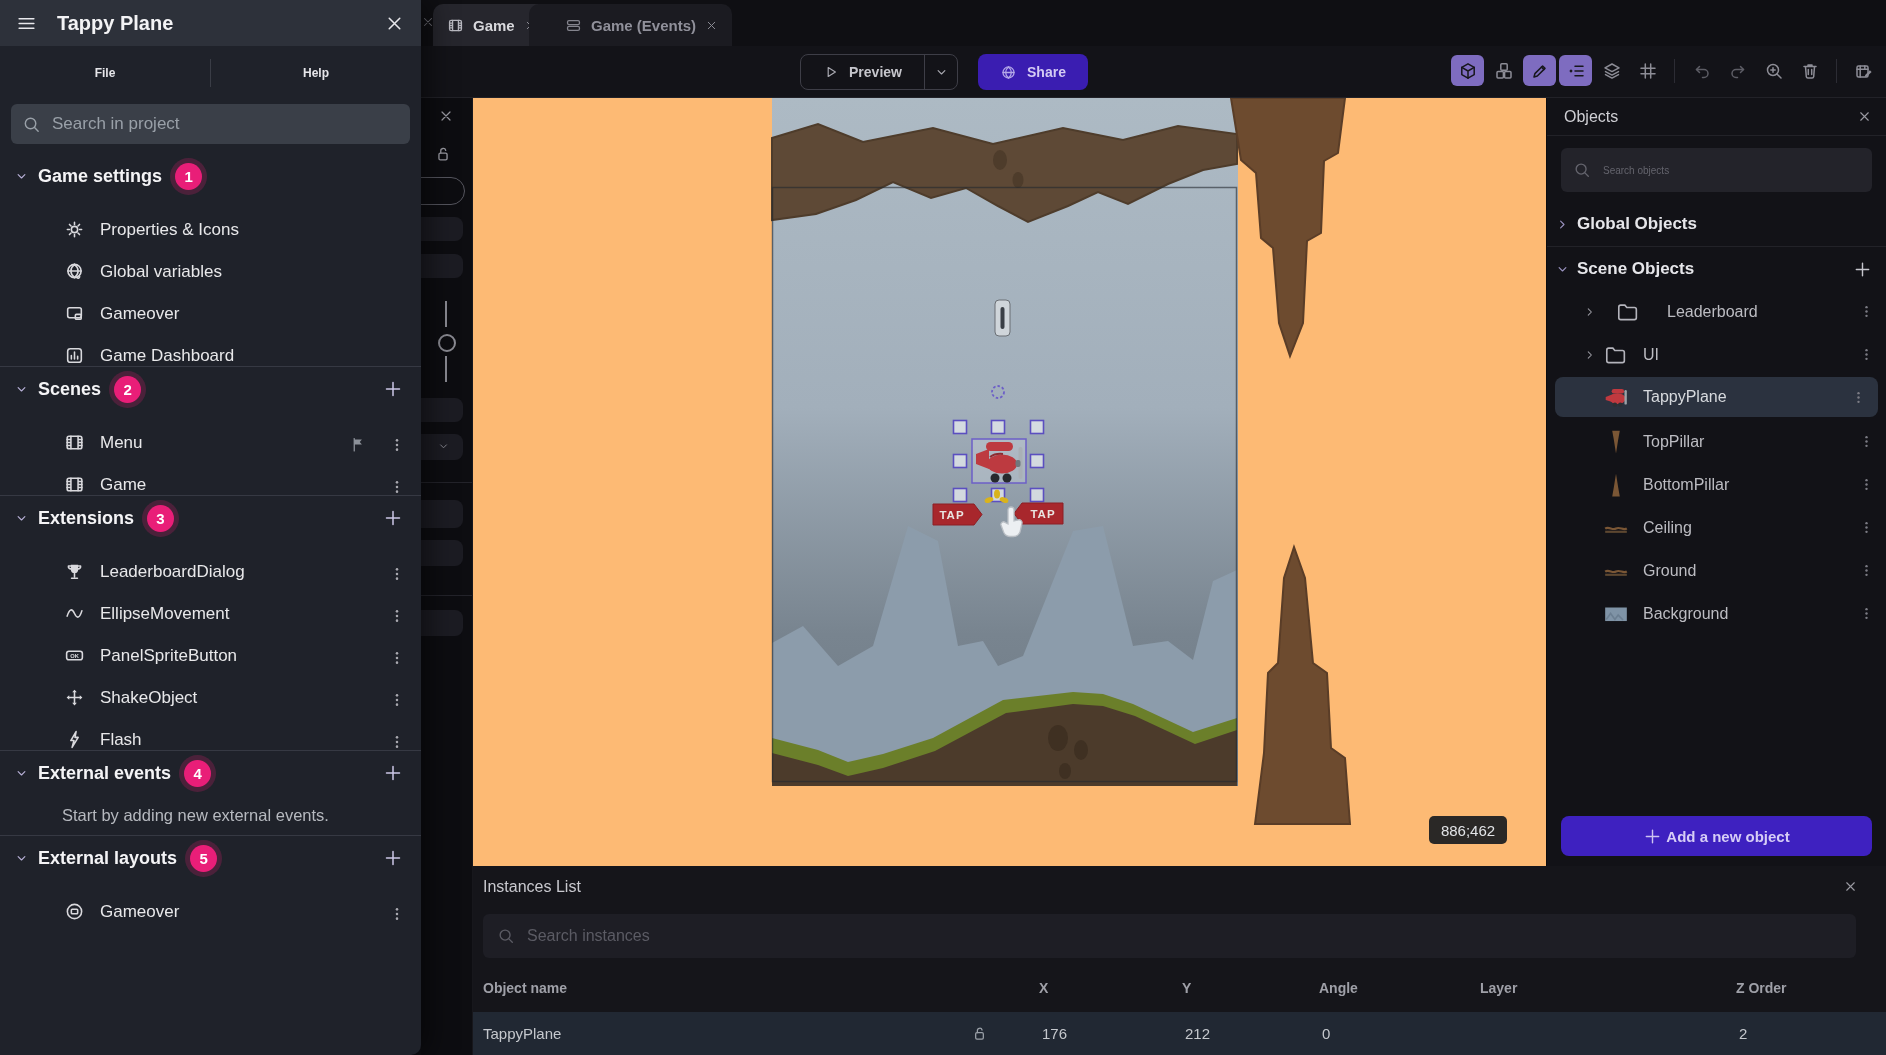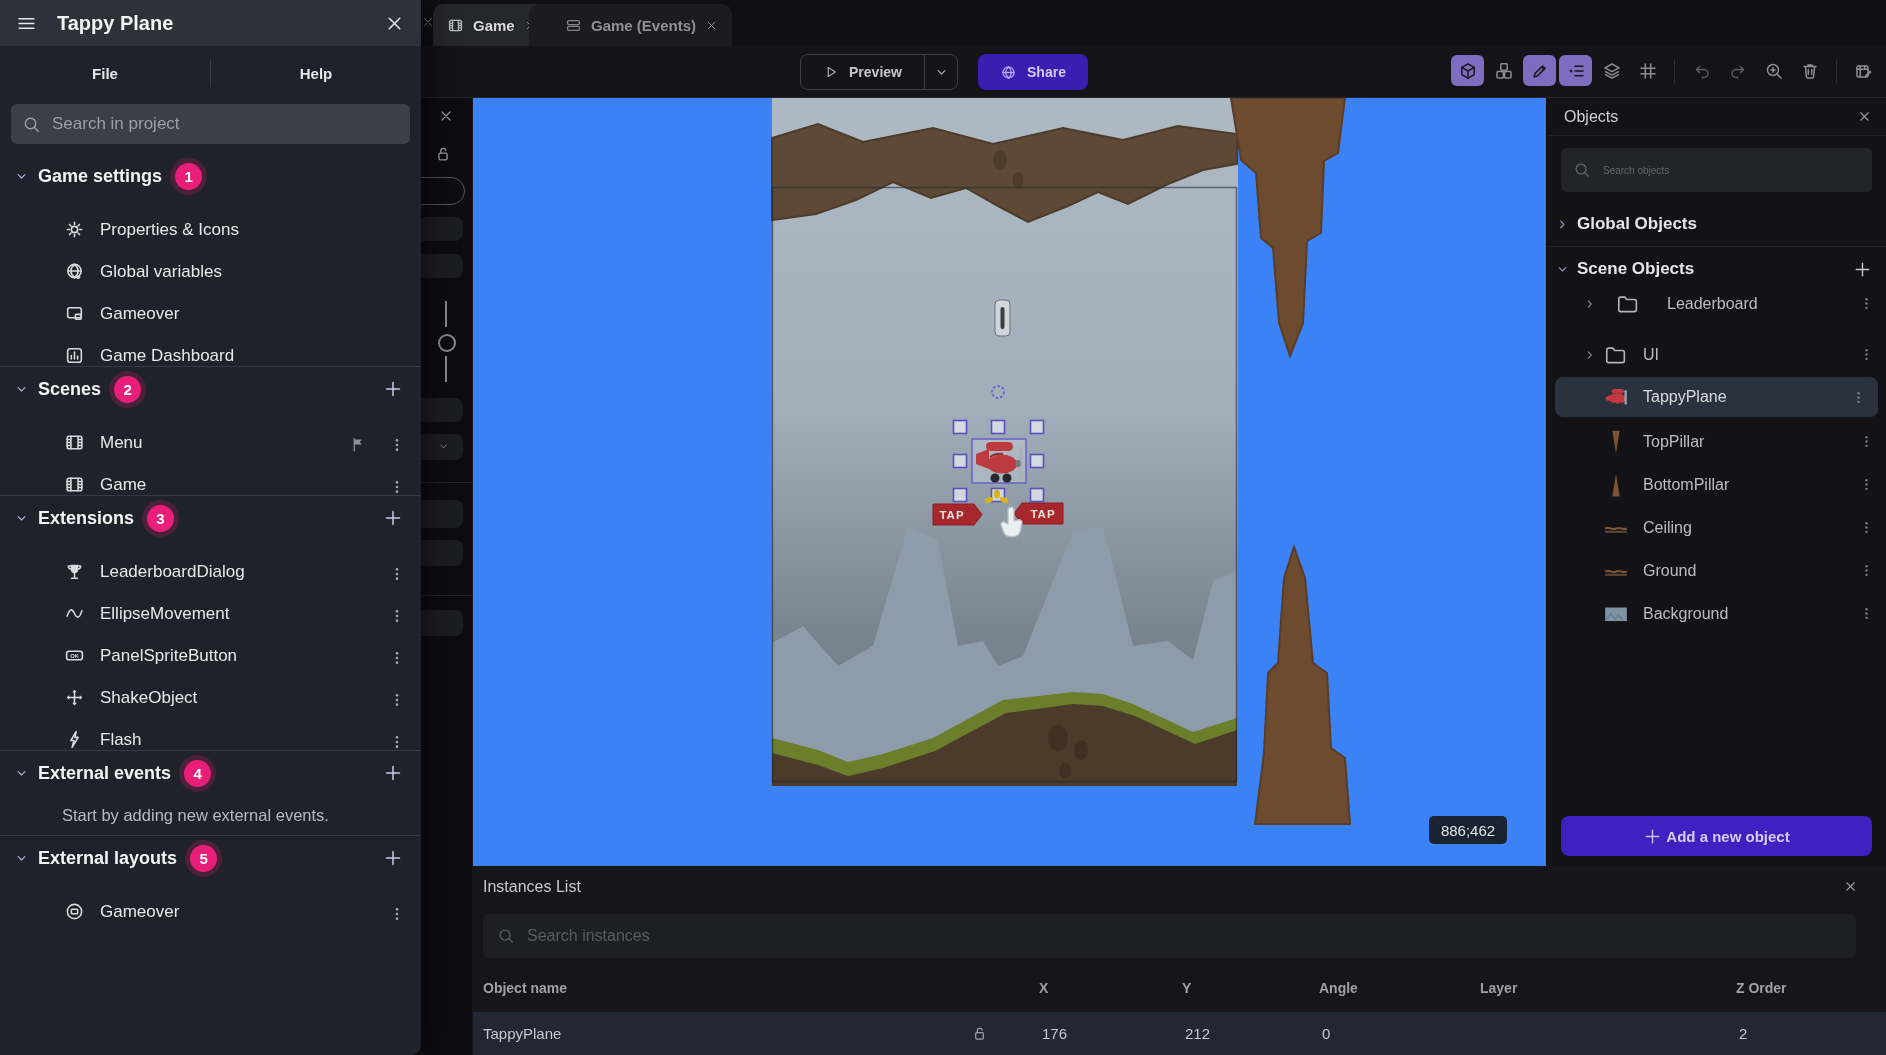--- a/index.html
+++ b/index.html
@@ -46,21 +46,21 @@
   .strip{position:absolute;left:421px;top:98px;width:52px;height:957px;background:#0d0d11;
          overflow:hidden;border-right:1px solid #17171c;box-sizing:border-box;}
   .strip .ic{color:#9a9aa2;}
   .strip-rect{position:absolute;background:#1c1c23;border-radius:8px;left:-34px;width:76px;}
   .strip-outline{position:absolute;border:1px solid #55555e;border-radius:14px;left:-40px;width:82px;background:transparent;}
   .strip-line{position:absolute;width:2px;background:#8a8a92;left:24px;}
   .strip-circ{position:absolute;width:14px;height:14px;border:2px solid #8a8a92;border-radius:50%;left:17px;}
   .strip-div{position:absolute;left:0;width:100%;height:1px;background:#23232a;}
 
   
-  .canvas{position:absolute;left:473px;top:98px;width:1073px;height:768px;background:#3b82f6;overflow:hidden;}
+  .canvas{position:absolute;left:473px;top:98px;width:1073px;height:768px;background:#fdba74;overflow:hidden;}
   .coords-badge{position:absolute;left:956px;top:718px;width:78px;height:28px;background:rgba(24,27,32,.92);
        border-radius:5px;color:#e2e4e7;font-size:15px;display:flex;align-items:center;justify-content:center;}
 
   
   .objects{position:absolute;left:1546px;top:98px;width:340px;height:768px;background:#121217;
            border-left:1px solid #0a0a0d;box-sizing:border-box;}
   .obj-header{position:absolute;left:0;top:0;right:0;height:38px;border-bottom:1px solid #222228;
            display:flex;align-items:center;padding:0 14px 0 17px;box-sizing:border-box;}
   .obj-title{font-size:16px;color:#cfcfd4;flex:1;}
   .panel-close{width:15px;height:15px;color:#9a9aa2;}
@@ -104,21 +104,21 @@
   .inst-c{position:absolute;top:13px;}
   .inst-row .ic{width:17px;height:17px;color:#9aa0a8;position:absolute;top:13px;}
 
   
   .drawer{position:absolute;left:0;top:0;width:421px;height:1055px;background:#1f222a;z-index:40;
           box-shadow:8px 0 28px rgba(0,0,0,.5);border-radius:0 0 10px 0;}
   .drawer-titlebar{height:46px;background:#2d313a;display:flex;align-items:center;padding:0 16px;box-sizing:border-box;}
   .drawer-titlebar .ic{width:21px;height:21px;color:#e8e8ec;}
   .drawer-title{flex:1;margin-left:20px;font-size:20px;font-weight:700;color:#f3f3f5;}
   .drawer-menu{height:54px;display:flex;align-items:center;}
-  .dmenu-item{flex:1;text-align:center;font-size:15px;font-weight:700;color:#e6e6ea;}
+  .dmenu-item{flex:1;text-align:center;font-size:12px;font-weight:700;color:#e6e6ea;}
   .dmenu-sep{width:1px;height:28px;background:#3a3d46;}
   .drawer-search{margin:4px 11px 0 11px;height:40px;background:#3a3f48;border-radius:6px;
           display:flex;align-items:center;padding:0 11px;gap:9px;box-sizing:border-box;}
   .drawer-search .ic{width:19px;height:19px;color:#99a0a8;}
   .drawer-search input{background:transparent;border:none;outline:none;width:100%;font-size:17px;
           font-family:inherit;color:#dfe2e6;}
   .drawer-search input::placeholder{color:#99a0a8;}
   .dsec{border-top:1px solid #363943;}
   .dsec.first{border-top:none;margin-top:10px;}
   .dsec-hdr{height:44px;display:flex;align-items:center;padding:0 18px 0 14px;box-sizing:border-box;}
@@ -445,21 +445,21 @@
           </svg>
         </span>
       <span class="tree-hdr-label">Scene Objects</span>
       <span class="ic plus">
           <svg viewBox="0 0 20 20" fill="none" stroke="currentColor" stroke-width="1.5" stroke-linecap="round" stroke-linejoin="round" style="width:100%;height:100%;display:block">
             <path d="M10 3.5v13M3.5 10h13"></path>
           </svg>
         </span>
     </div>
 
-    <div class="obj-row" style="top:184px;gap:12px;">
+    <div class="obj-row" style="top:192px;gap:12px;">
       <span class="ic chev">
           <svg viewBox="0 0 20 20" fill="none" stroke="currentColor" stroke-width="1.5" stroke-linecap="round" stroke-linejoin="round" style="width:100%;height:100%;display:block">
             <path d="M7.5 5.5l4.5 4.5-4.5 4.5"></path>
           </svg>
         </span>
       <span class="ic mini">
           <svg viewBox="0 0 24 24" style="width:100%;height:100%;display:block">
             <path d="M3.5 7.5c0-1 .8-1.8 1.8-1.8h3.8l1.8 2.2h7a1.8 1.8 0 0 1 1.8 1.8v7.5a1.8 1.8 0 0 1-1.8 1.8H5.3a1.8 1.8 0 0 1-1.8-1.8Z" fill="none" stroke="#b4b4bc" stroke-width="1.5"></path>
           </svg>
         </span>

